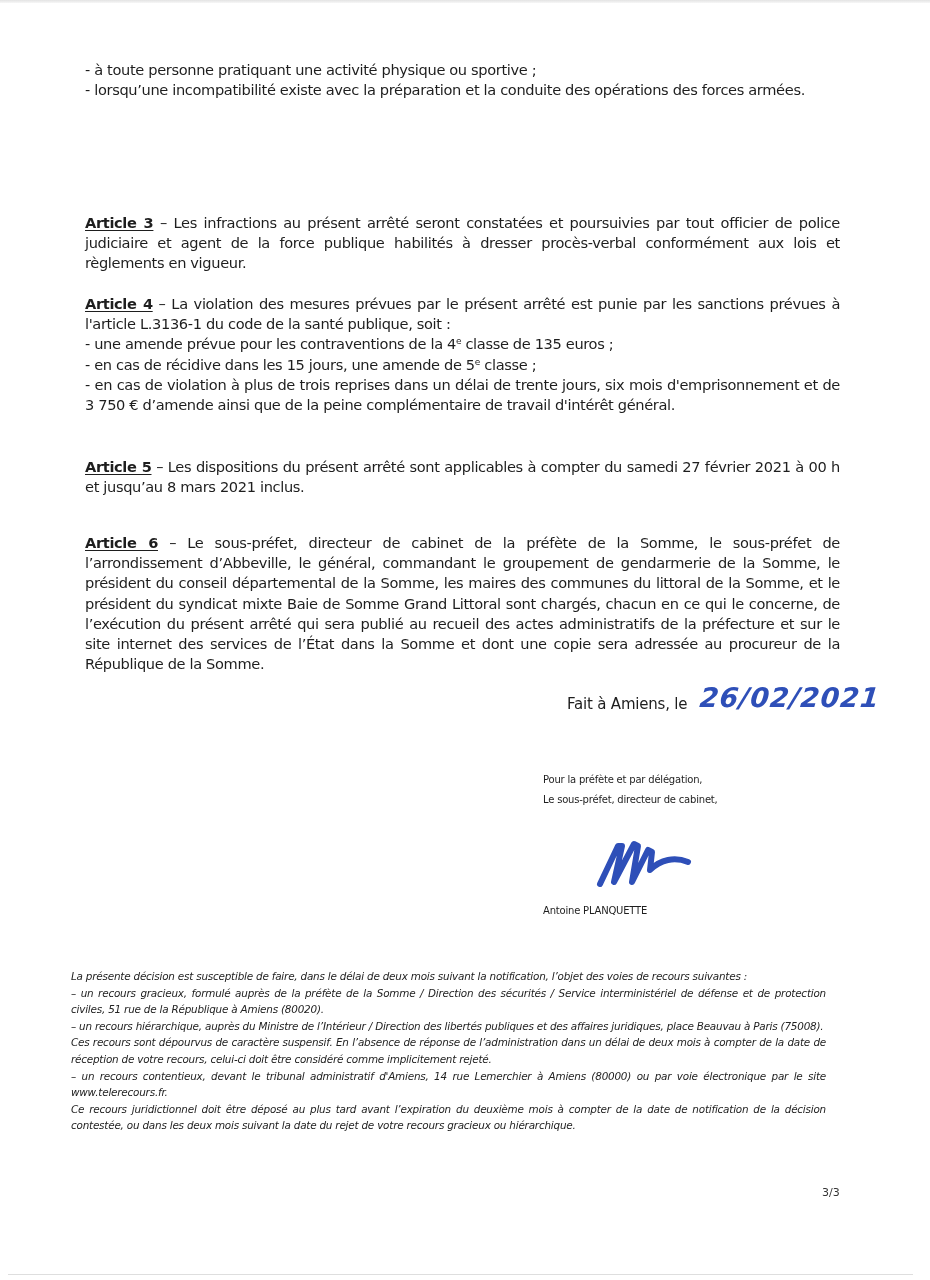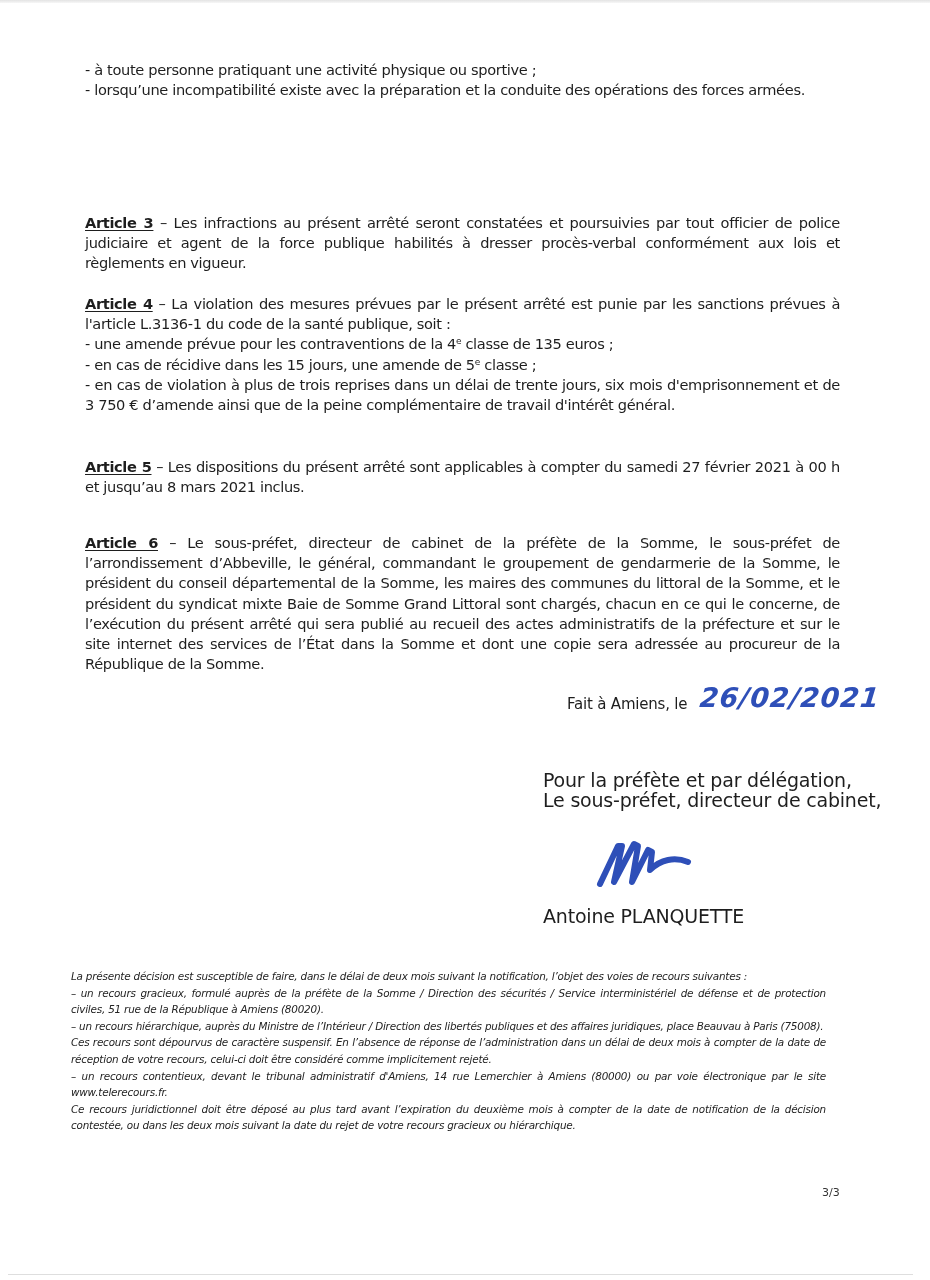--- a/index.html
+++ b/index.html
@@ -29,21 +29,21 @@
     .art-label { font-weight: bold; text-decoration: underline; text-underline-offset: 2px; }
     sup { font-size: 9px; line-height: 0; vertical-align: 5px; }
 
     #p-derogations { top: 60px; }
     #p-art3 { top: 213px; }
     #p-art4 { top: 294px; }
     #p-art5 { top: 457px; }
     #p-art6 { top: 518px; margin-top: 15px; }
 
     .signature-block {
-      position: absolute; left: 543px; font-size: 19px; letter-spacing: -0.2px;
+      position: absolute; left: 543px; font-size: 10px; letter-spacing: -0.2px;
     }
     #fait-line { position: absolute; left: 567px; top: 695px; font-size: 15px; letter-spacing: -0.2px; }
     #date-hw {
       position: absolute; left: 700px; top: 682px;
       font-family: "DejaVu Sans", sans-serif;
       font-weight: bold; font-style: italic;
       font-size: 27px; color: #2e4fb8; letter-spacing: 1px;
       transform: skewX(-6deg);
     }
     #delegation { top: 770px; line-height: 20px; }

